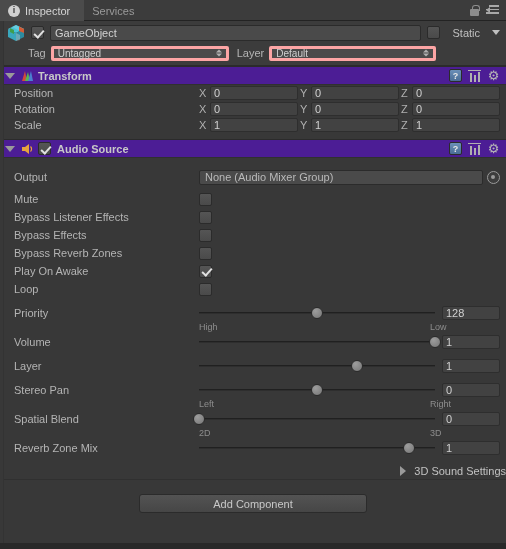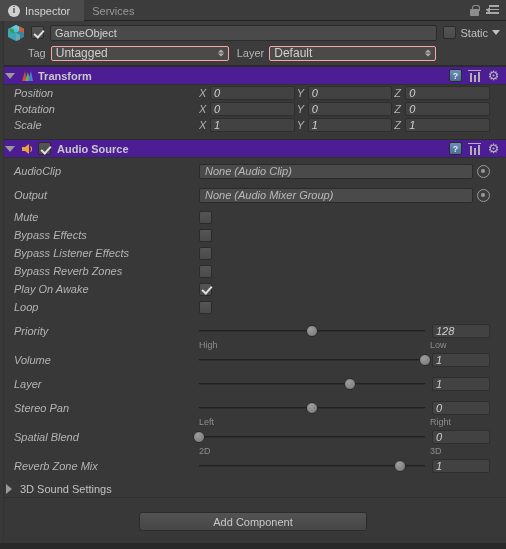--- a/index.html
+++ b/index.html
@@ -75,32 +75,32 @@
     content: ""; position: absolute; left: 3.5px; top: 0.5px;
     width: 4px; height: 8px; border: solid #e0e0e0;
     border-width: 0 2px 2px 0; transform: rotate(42deg);
   }
   .name-field {
     flex: 1; height: 16px; margin-left: 6px; margin-right: 6px;
     background: #4a4a4a; border: 1px solid #2b2b2b; border-radius: 2px;
     display: flex; align-items: center; padding: 0 4px;
     color: #d2d2d2; font-size: 11px;
   }
-  .static-wrap { display: flex; align-items: center; gap: 4px; flex: none; }
+  .static-wrap { display: flex; align-items: center; gap: 12px; flex: none; }
   .static-label { color: #c0c0c0; font-size: 11px; }
   .tri-down {
     width: 0; height: 0; border-left: 4px solid transparent;
     border-right: 4px solid transparent; border-top: 5px solid #c0c0c0;
   }
   .go-row2 { display: flex; align-items: center; height: 16px; margin-top: 4px; padding-left: 22px;}
   .mini-label { font-size: 11px; color: #b4b4b4; flex: none; }
   .dropdown {
-    height: 15px; background: #4a4a4a; border: 1px solid #fca5a5; border-radius: 2px;
+    height: 15px; background: #4a4a4a; border: 3px solid #fca5a5; border-radius: 2px;
     display: flex; align-items: center; padding: 0 4px;
-    color: #cfcfcf; font-size: 12px; position: relative;
+    color: #cfcfcf; font-size: 10px; position: relative;
   }
   .dropdown .arrows {
     position: absolute; right: 4px; top: 50%; transform: translateY(-50%);
     display: flex; flex-direction: column; gap: 1px;
   }
   .dropdown .arrows i {
     width: 0; height: 0; border-left: 3px solid transparent;
     border-right: 3px solid transparent; display: block;
   }
   .dropdown .arrows i:first-child { border-bottom: 3px solid #b0b0b0; }
@@ -143,21 +143,21 @@
   }
   .audio-icon {
     width: 14px; height: 14px; flex: none; position: relative;
   }
   .tf-icon { width: 14px; height: 14px; flex: none; }
 
   
   .body { background: #383838; }
   .row {
     display: flex; align-items: center; height: 16px;
-    padding-left: 14px; padding-right: 16px; font-style: italic;
+    padding-left: 14px; padding-right: 6px;
   }
   .row.tall { height: 18px; }
   .lbl { width: 185px; flex: none; color: #b4b4b4; font-size: 11px; }
 
   .vec { flex: 1; display: flex; gap: 2px; }
   .vecfield { flex: 1; display: flex; align-items: center; gap: 3px; }
   .axis { color: #b0b0b0; font-size: 11px; width: 8px; flex: none; }
   .numbox {
     flex: 1; height: 14px; background: #424242;
     border: 1px solid #2e2e2e; border-radius: 2px;
@@ -208,20 +208,21 @@
   .cap-left { flex: 1; }
   .cap-right { width: 62px; text-align: right; padding-right: 62px; margin-left: 28px;}
   .spacer6 { height: 6px; }
   .spacer4 { height: 4px; }
 
   
   .sub-foldout {
     display: flex; align-items: center; height: 17px;
     padding-left: 6px; gap: 4px;
     border-bottom: 1px solid #303030;
+    justify-content: flex-end;
   }
   .sub-title { font-size: 11px; color: #c2c2c2; }
   .add-comp-area {
     padding-top: 14px; display: flex; justify-content: center;
     background: #383838;
   }
   .add-comp-btn {
     width: 228px; height: 19px;
     background: linear-gradient(#535353,#464646);
     border: 1px solid #2b2b2b; border-radius: 3px;
@@ -389,43 +390,38 @@
           <span></span>
           <span></span>
         </span>
       <span class="icon-gear">⚙</span>
     </span>
   </div>
 
   <div class="body">
     <div class="spacer4"></div>
 
-    <div class="row tall">
-      <span class="lbl">AudioClip</span>
-      <span class="objfield">None (Audio Clip)</span>
-      <span class="target-btn"></span>
-    </div>
     <div class="spacer6"></div>
     <div class="row tall">
       <span class="lbl">Output</span>
       <span class="objfield">None (Audio Mixer Group)</span>
       <span class="target-btn"></span>
     </div>
     <div class="spacer4"></div>
 
     <div class="row tall">
       <span class="lbl">Mute</span>
       <span class="cb"></span>
     </div>
     <div class="row tall">
+      <span class="lbl">Bypass Listener Effects</span>
+      <span class="cb"></span>
+    </div>
+    <div class="row tall">
       <span class="lbl">Bypass Effects</span>
-      <span class="cb"></span>
-    </div>
-    <div class="row tall">
-      <span class="lbl">Bypass Listener Effects</span>
       <span class="cb"></span>
     </div>
     <div class="row tall">
       <span class="lbl">Bypass Reverb Zones</span>
       <span class="cb"></span>
     </div>
     <div class="row tall">
       <span class="lbl">Play On Awake</span>
       <span class="cb checked"></span>
     </div>

